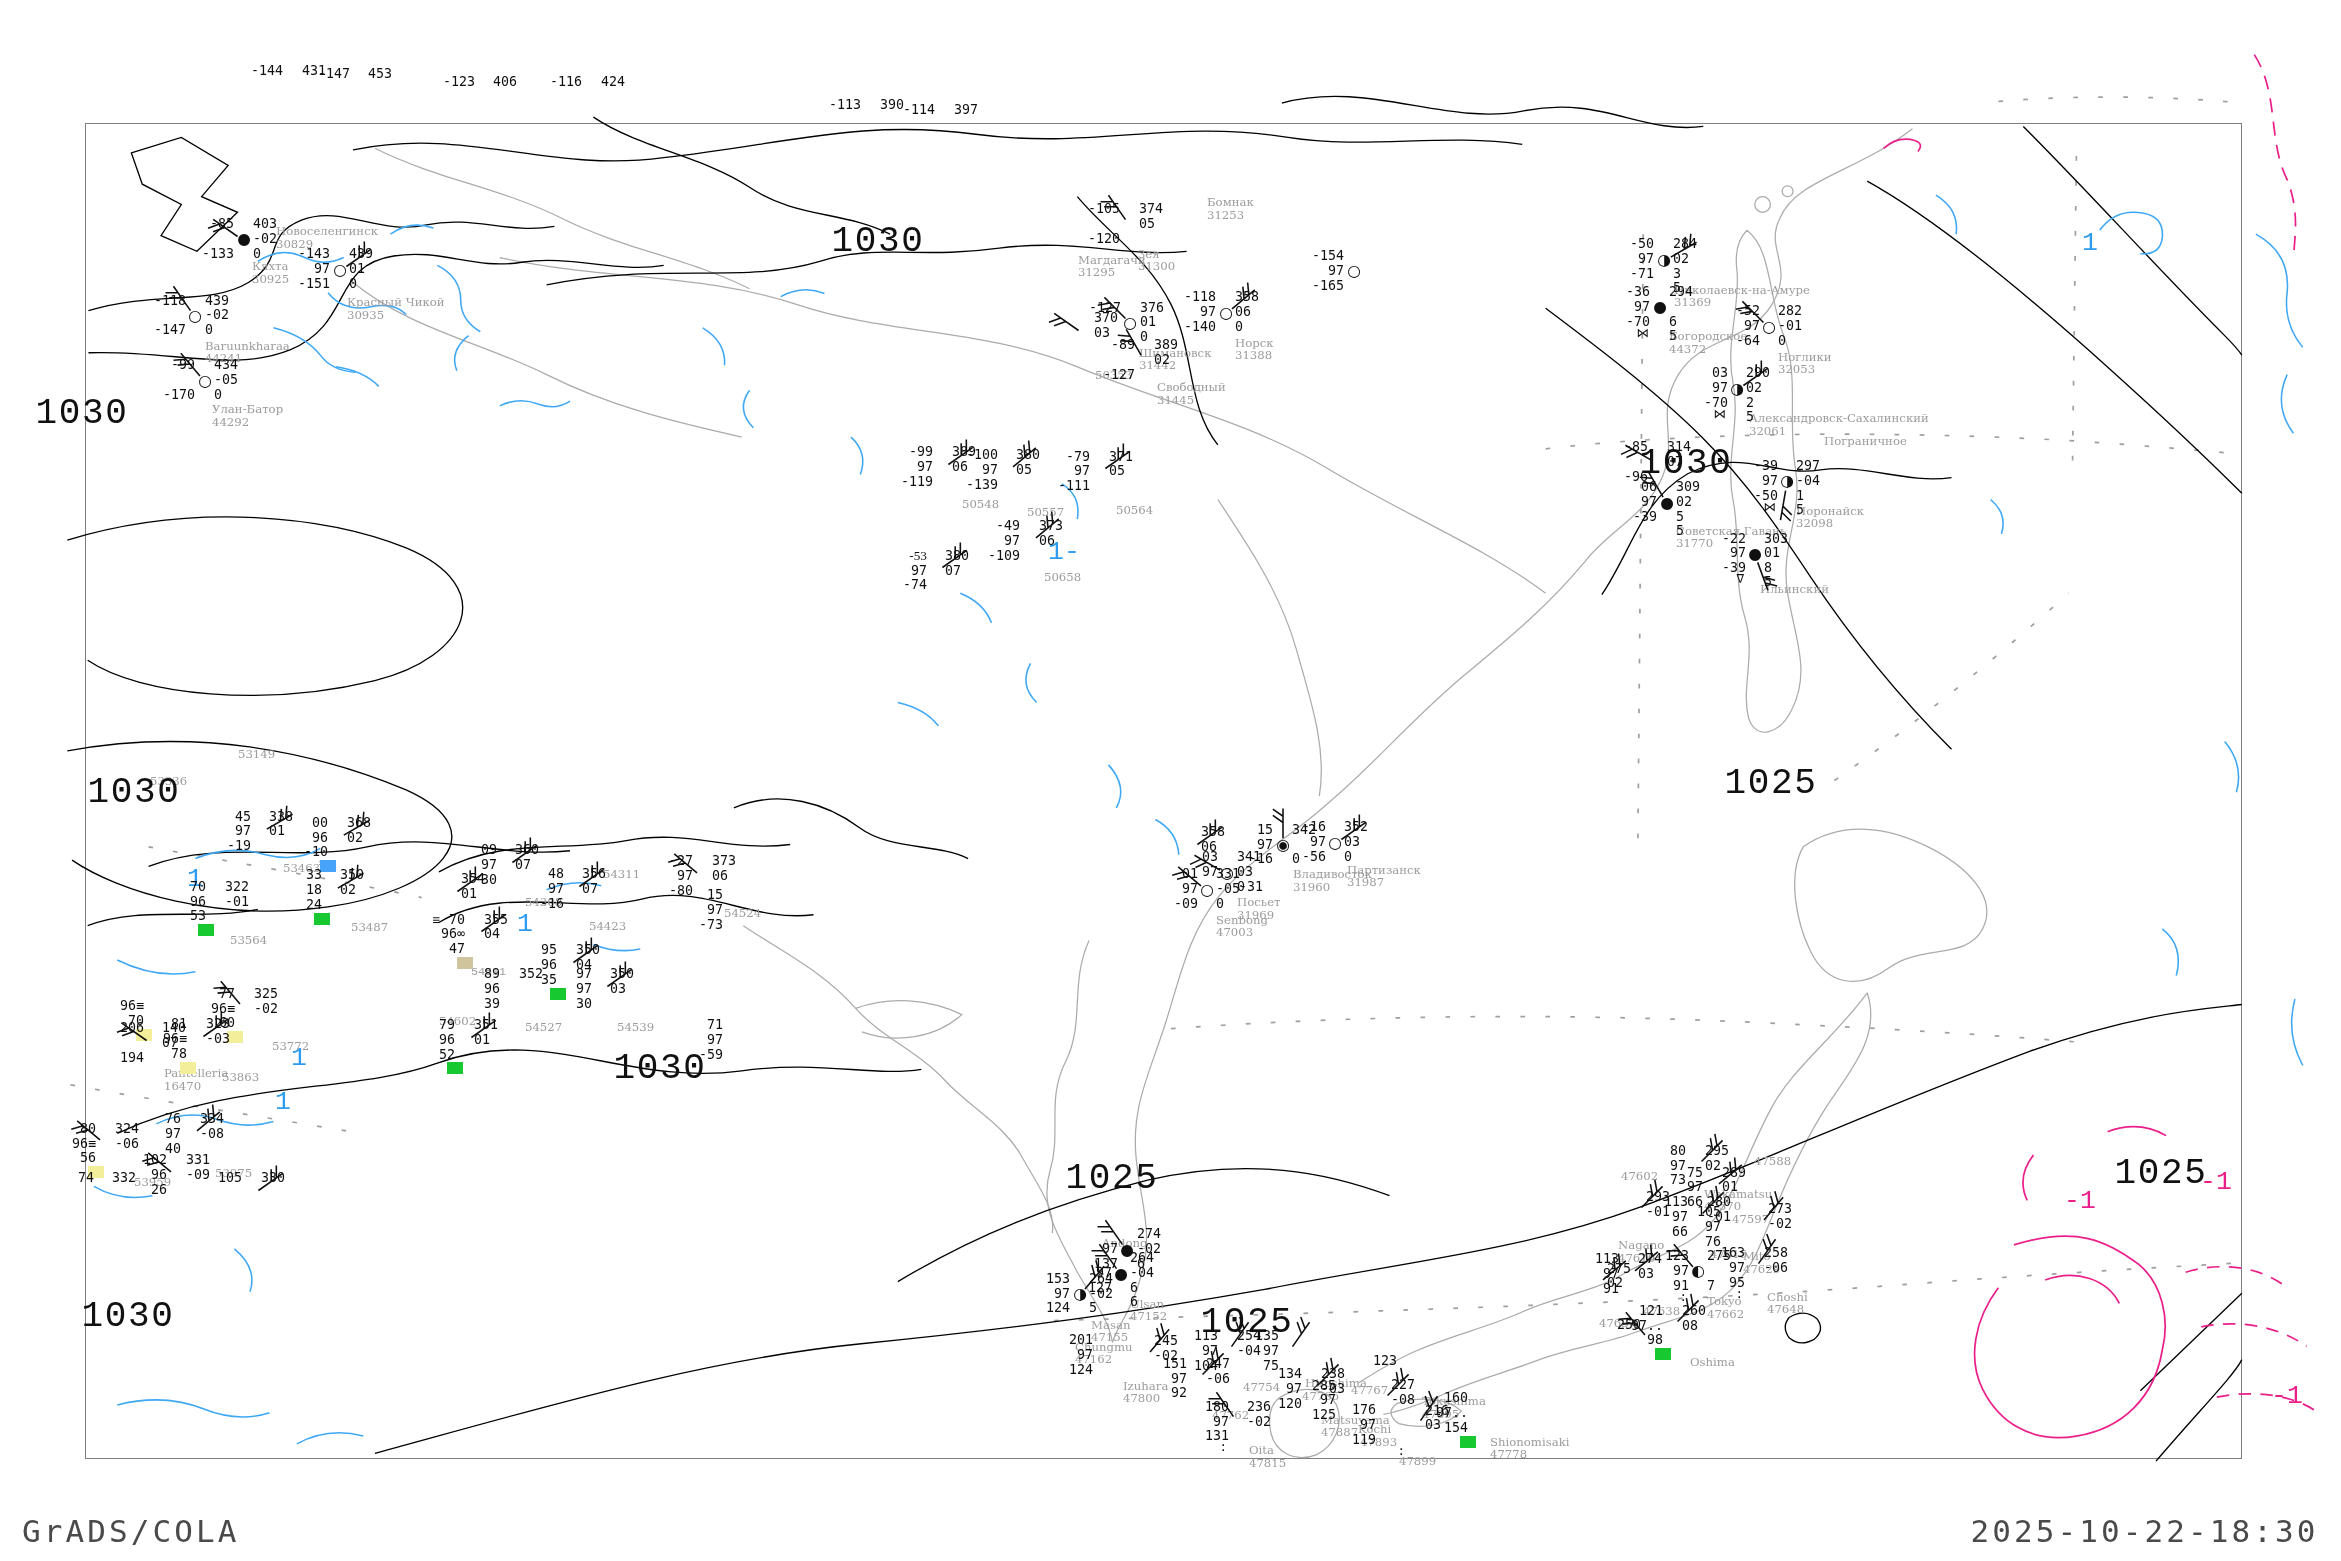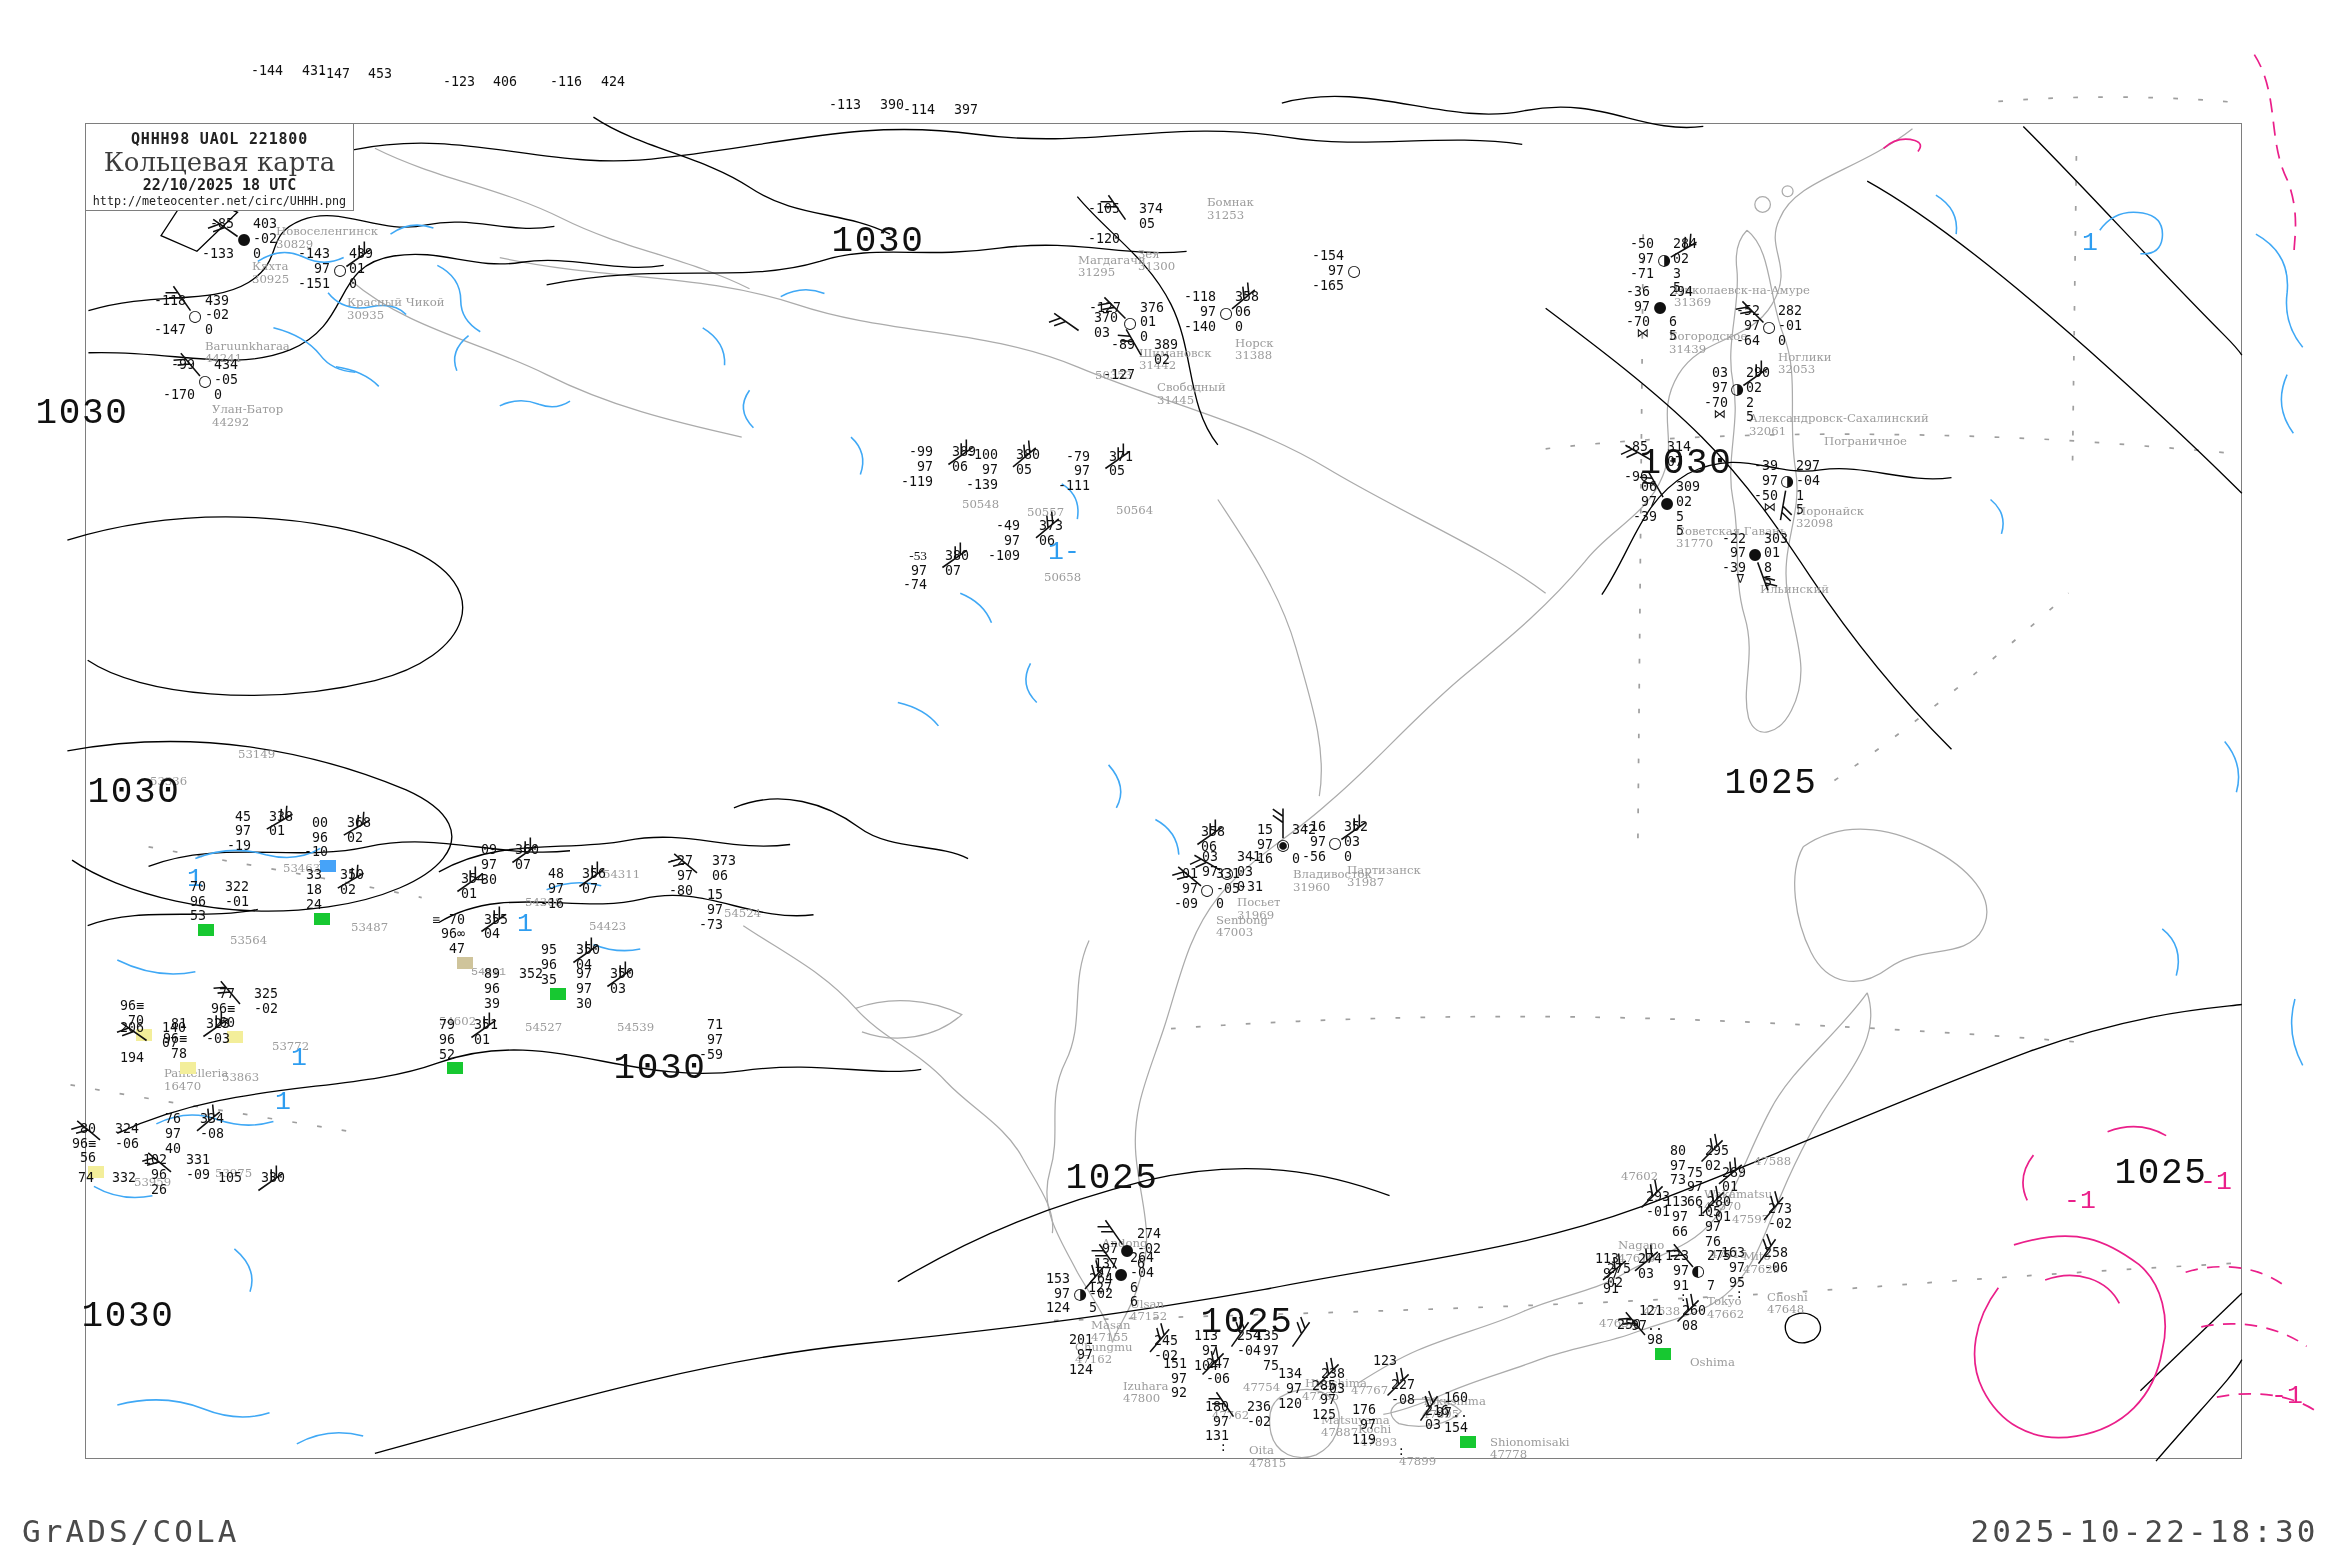--- a/index.html
+++ b/index.html
@@ -168,21 +168,21 @@
       <div class="glabel" style="left: 1235px; top: 336px;">Норск</div>
       <div class="glabel" style="left: 1235px; top: 348px;">31388</div>
       <div class="glabel" style="left: 1139px; top: 346px;">Шимановск</div>
       <div class="glabel" style="left: 1139px; top: 358px;">31442</div>
       <div class="glabel" style="left: 1157px; top: 380px;">Свободный</div>
       <div class="glabel" style="left: 1157px; top: 393px;">31445</div>
       <div class="glabel" style="left: 1095px; top: 368px;">50353</div>
       <div class="glabel" style="left: 1674px; top: 283px;">Николаевск-на-Амуре</div>
       <div class="glabel" style="left: 1674px; top: 295px;">31369</div>
       <div class="glabel" style="left: 1669px; top: 329px;">Богородское</div>
-      <div class="glabel" style="left: 1669px; top: 342px;">31439</div>
+      <div class="glabel" style="left: 1669px; top: 342px;">44372</div>
       <div class="glabel" style="left: 1778px; top: 350px;">Ноглики</div>
       <div class="glabel" style="left: 1778px; top: 362px;">32053</div>
       <div class="glabel" style="left: 1749px; top: 411px;">Александровск-Сахалинский</div>
       <div class="glabel" style="left: 1749px; top: 424px;">32061</div>
       <div class="glabel" style="left: 1676px; top: 524px;">Советская Гавань</div>
       <div class="glabel" style="left: 1676px; top: 536px;">31770</div>
       <div class="glabel" style="left: 1796px; top: 504px;">Поронайск</div>
       <div class="glabel" style="left: 1796px; top: 516px;">32098</div>
       <div class="glabel" style="left: 1760px; top: 582px;">Ильинский</div>
       <div class="glabel" style="left: 1824px; top: 434px;">Пограничное</div>
@@ -1012,23 +1012,17 @@
       <div class="num r" style="left: 475px; top: 75px;">-123</div>
       <div class="num" style="left: 493px; top: 75px;">406</div>
       <div class="num r" style="left: 582px; top: 75px;">-116</div>
       <div class="num" style="left: 601px; top: 75px;">424</div>
       <div class="num r" style="left: 861px; top: 98px;">-113</div>
       <div class="num" style="left: 880px; top: 98px;">390</div>
       <div class="num r" style="left: 935px; top: 103px;">-114</div>
       <div class="num" style="left: 954px; top: 103px;">397</div>
     </div>
 
-  <div id="title-box">
-    <div id="title-line1">QHHH98  UAOL  221800</div>
-    <div id="title-main">Кольцевая карта</div>
-    <div id="title-date">22/10/2025 18 UTC</div>
-    <div id="title-url">http://meteocenter.net/circ/UHHH.png</div>
-  </div>
 
   <div id="footer-left" class="footer">GrADS/COLA</div>
   <div id="footer-right" class="footer">2025-10-22-18:30</div>
 </div>
 
 
 </body></html>

